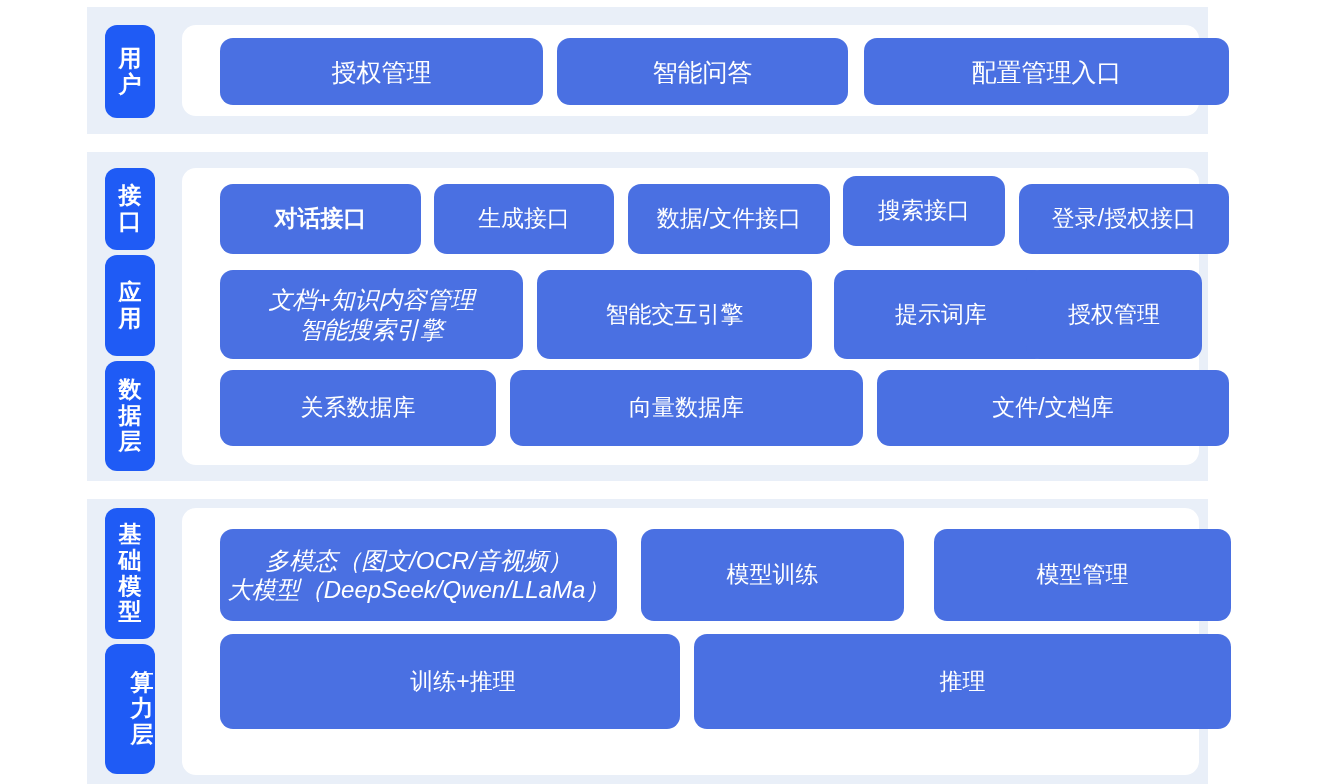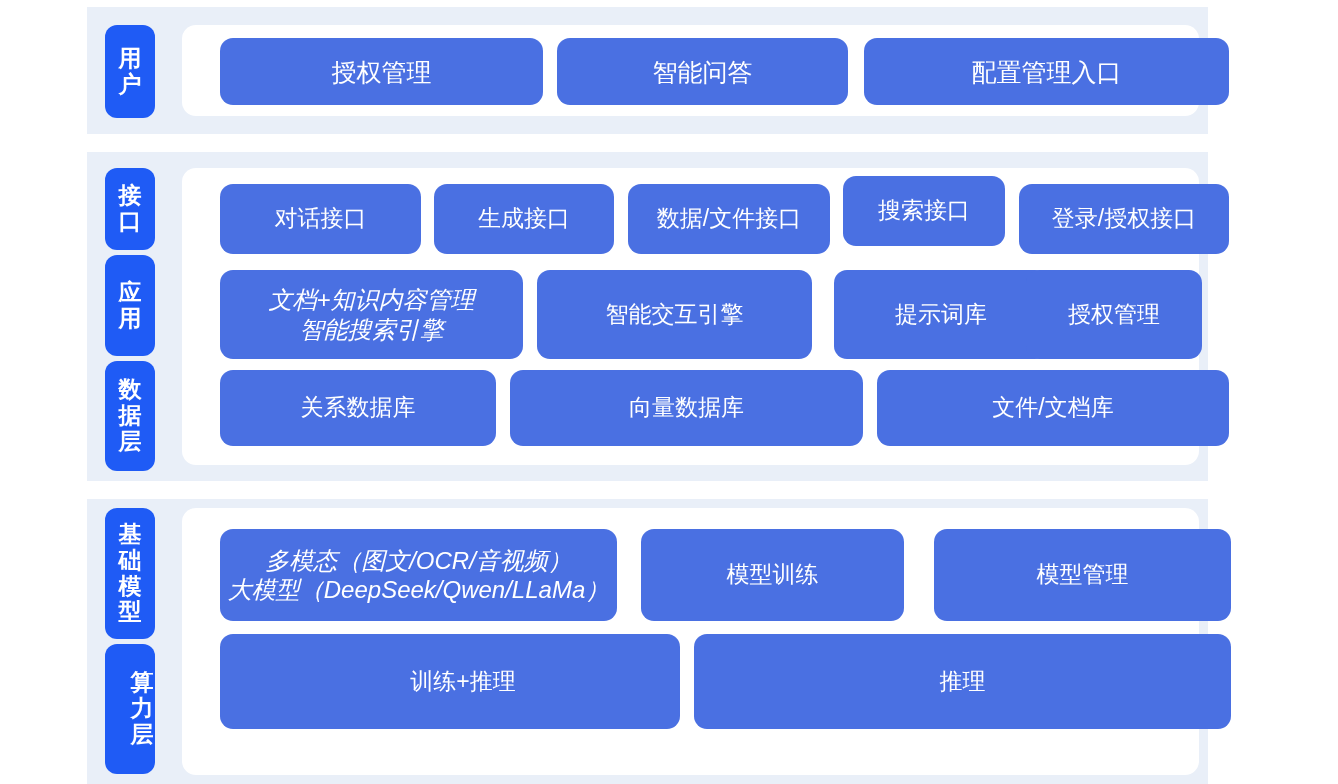--- a/index.html
+++ b/index.html
@@ -112,21 +112,21 @@
   }
   .box.small { font-size: 23px; }
   .box.two-line { font-size: 24px; line-height: 1.22; font-style: italic; }
 
   
   .u1 { left: 38px;  top: 13px; width: 323px; height: 67px; }
   .u2 { left: 375px; top: 13px; width: 291px; height: 67px; }
   .u3 { left: 682px; top: 13px; width: 365px; height: 67px; }
 
   
-  .i1 { left: 38px;  top: 16px;  width: 201px; height: 70px; }
+  .i1 { left: 38px;  top: 16px;  width: 201px; height: 70px; font-weight: bold; }
   .i2 { left: 252px; top: 16px;  width: 180px; height: 70px; }
   .i3 { left: 446px; top: 16px;  width: 202px; height: 70px; }
   .i4 { left: 661px; top: 8px;  width: 162px; height: 70px; }
   .i5 { left: 837px; top: 16px;  width: 210px; height: 70px; }
 
   
   .a1 { left: 38px;  top: 102px; width: 303px; height: 89px; }
   .a2 { left: 355px; top: 102px; width: 275px; height: 89px; }
   .a3 { left: 652px; top: 102px; width: 214px; height: 89px; }
   .a4 { left: 844px; top: 102px; width: 176px; height: 89px; padding-left: 6px; }

